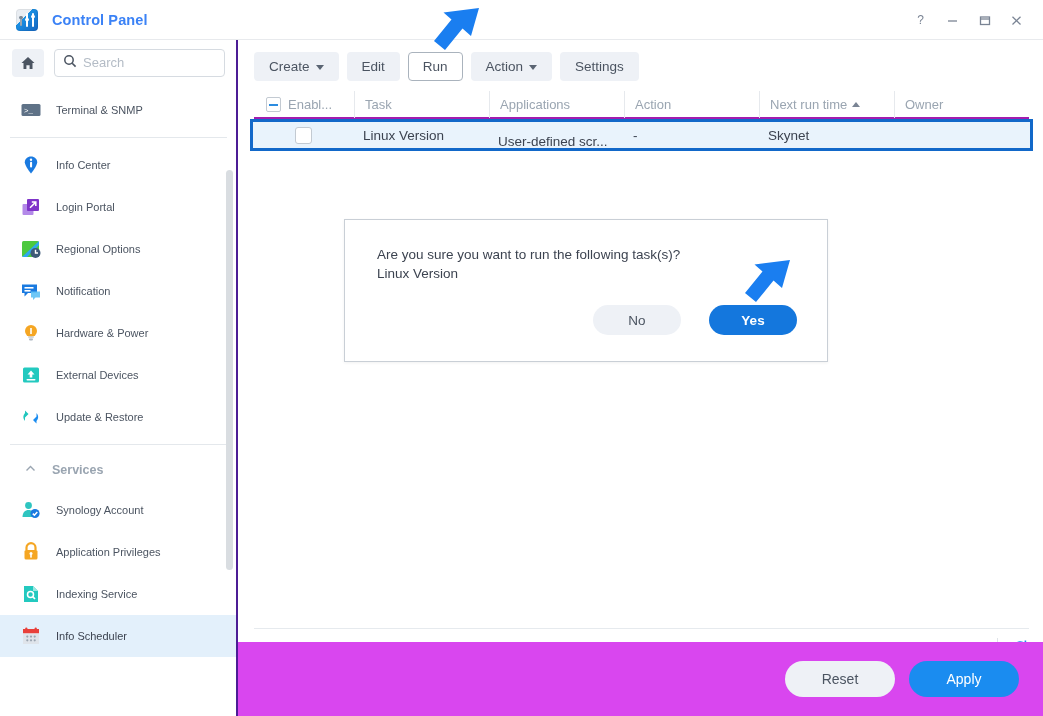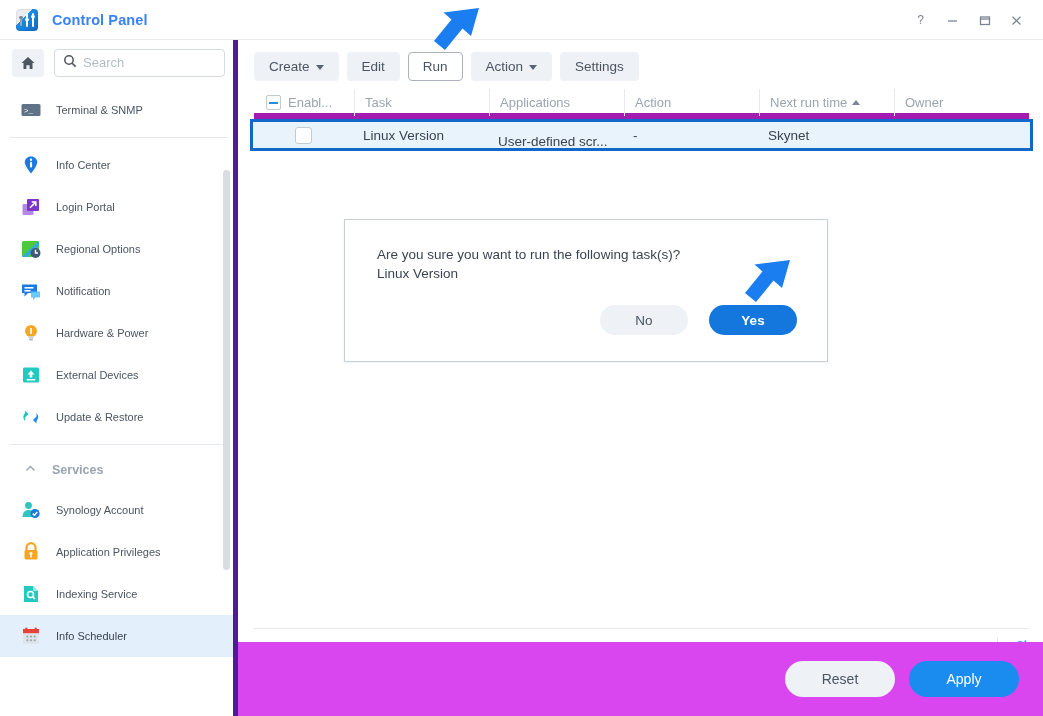--- a/index.html
+++ b/index.html
@@ -54,21 +54,21 @@
     width: 30px; height: 30px; display: flex; align-items: center; justify-content: center;
     color: #7a8494; font-size: 14px; border-radius: 3px; cursor: default;
   }
   .win-btn svg { display:block; }
 
   
   .sidebar {
     position: absolute; top: 40px; left: 0;
     width: 238px; height: 676px;
     background: #ffffff;
-    border-right: 5px solid #4c1d95;
+    border-right: 2px solid #4c1d95;
     overflow: hidden;
   }
   .side-top {
     position: absolute; top: 0; left: 0; width: 237px; height: 45px;
     background: #ffffff; z-index: 5;
     display: flex; align-items: center; padding: 0 12px;
   }
   .home-btn {
     width: 32px; height: 28px; border-radius: 4px; background: #eef1f6;
     display: flex; align-items: center; justify-content: center; flex: none;
@@ -138,21 +138,21 @@
     border-right: 4px solid transparent; border-top: 5px solid #5a6472;
     margin-top: 2px;
   }
 
   
   .tbl {
     position: absolute; top: 52px; left: 16px; width: 775px;
   }
   .thead {
     display: flex; height: 27px; align-items: center;
-    border-bottom: 6px solid #a21caf;
+    border-bottom: 2px solid #a21caf;
   }
   .th {
     font-size: 13px; color: #9aa5b1; padding-left: 10px;
     height: 27px; display: flex; align-items: center;
     border-left: 1px solid #e6e9ed; box-sizing: border-box;
   }
   .th:first-child { border-left: none; }
   .th.c0 { width: 100px; padding-left: 12px; gap: 7px;}
   .th.c1 { width: 135px; }
   .th.c2 { width: 135px; }
@@ -225,21 +225,21 @@
     background: #ffffff; border: 1px solid #c9cfd6;
     box-shadow: 0 1px 3px rgba(0,0,0,.06);
     z-index: 30;
   }
   .dlg-text {
     position: absolute; left: 32px; top: 25px;
     font-size: 13.5px; color: #3c4350; line-height: 19px;
   }
   .dlg-btns {
     position: absolute; right: 30px; bottom: 26px;
-    display: flex; align-items: flex-start; gap: 21px;
+    display: flex; align-items: flex-start; gap: 28px;
   }
   .dlg-btn {
     height: 30px; min-width: 88px; border-radius: 15px;
     display: flex; align-items: center; justify-content: center;
     font-size: 13.5px; cursor: default;
   }
   .dlg-no { background: #eef1f6; color: #4b5461; }
   .dlg-yes { background: #1477dd; color: #fff; font-weight: bold; }
 
   

